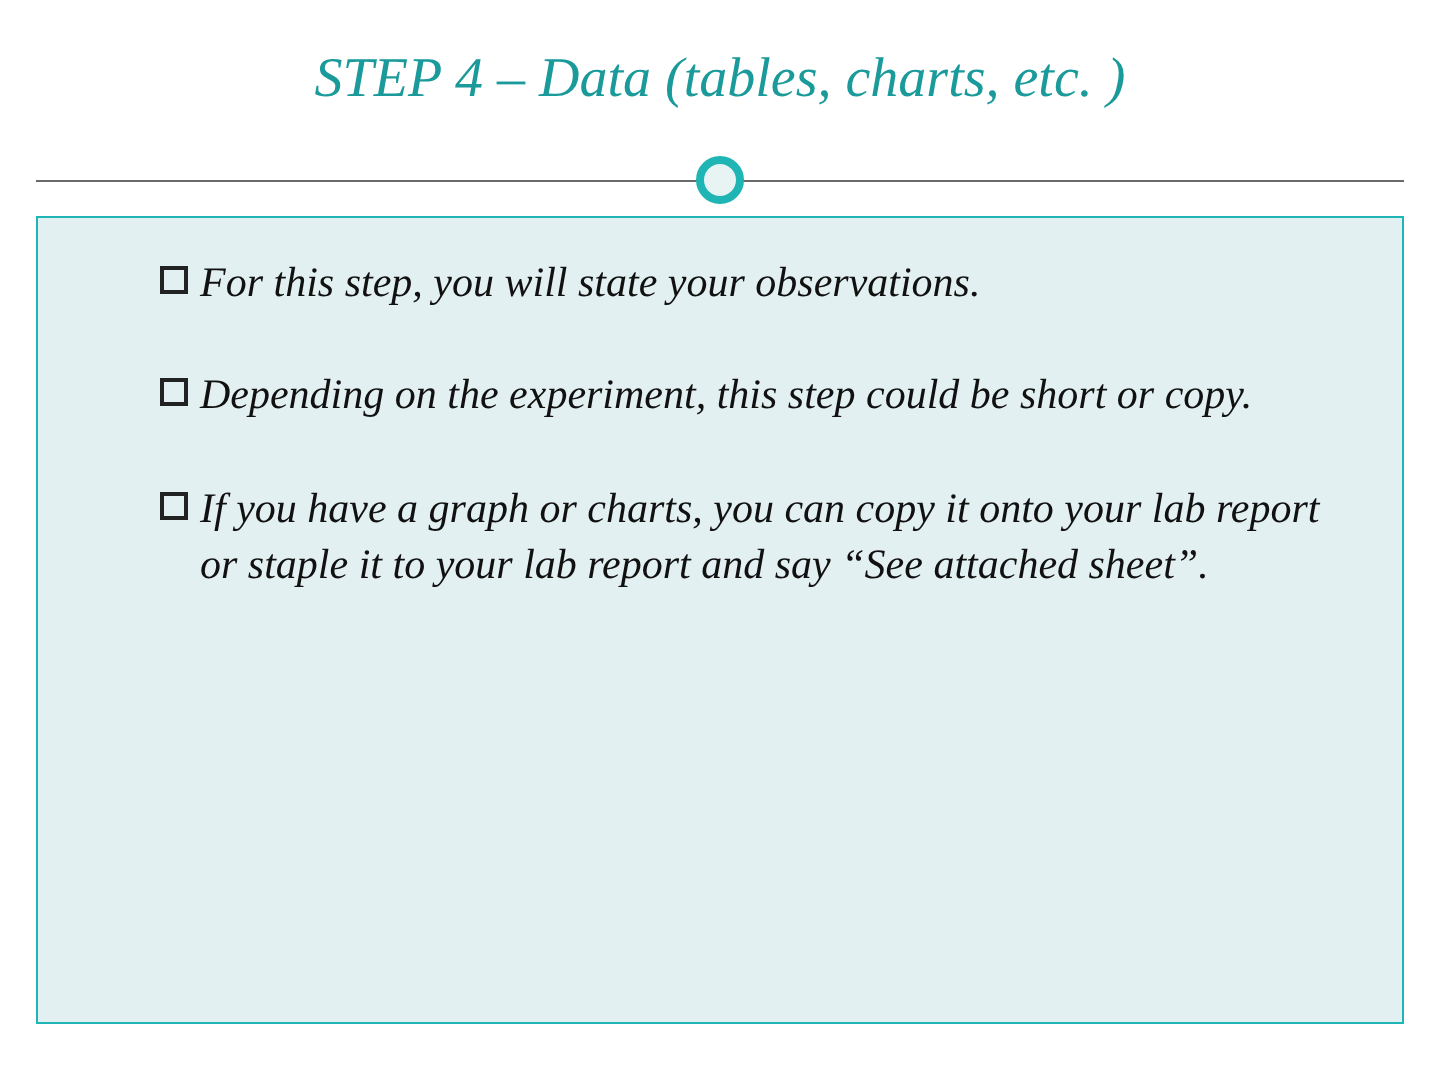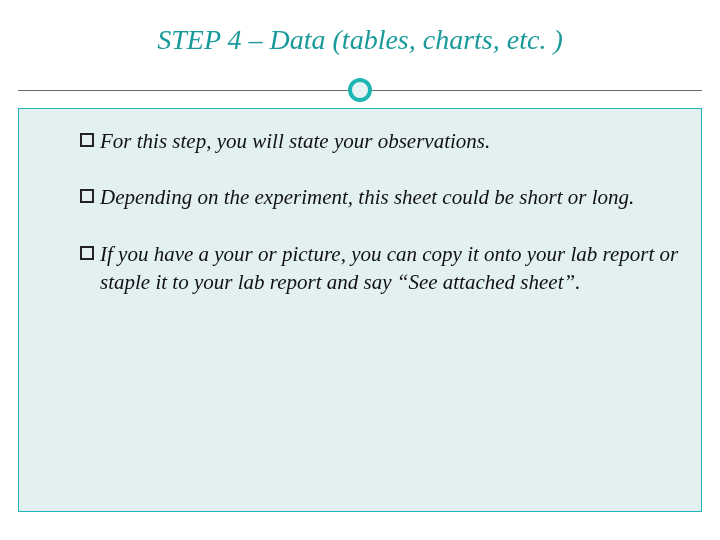--- a/index.html
+++ b/index.html
@@ -95,23 +95,23 @@
 
   <div class="content-panel">
 
     <div class="bullet-item">
       <span class="bullet-icon"></span>
       <span class="bullet-text">For this step, you will state your observations.</span>
     </div>
 
     <div class="bullet-item">
       <span class="bullet-icon"></span>
-      <span class="bullet-text">Depending on the experiment, this sheet could be short or long.</span>
+      <span class="bullet-text">Depending on the experiment, this step could be short or copy.</span>
     </div>
 
     <div class="bullet-item">
       <span class="bullet-icon"></span>
-      <span class="bullet-text">If you have a your or picture, you can copy it onto your lab report or staple it to your lab report and say “See attached sheet”.</span>
+      <span class="bullet-text">If you have a graph or charts, you can copy it onto your lab report or staple it to your lab report and say “See attached sheet”.</span>
     </div>
 
   </div>
 
 </div>
 
 </body></html>

